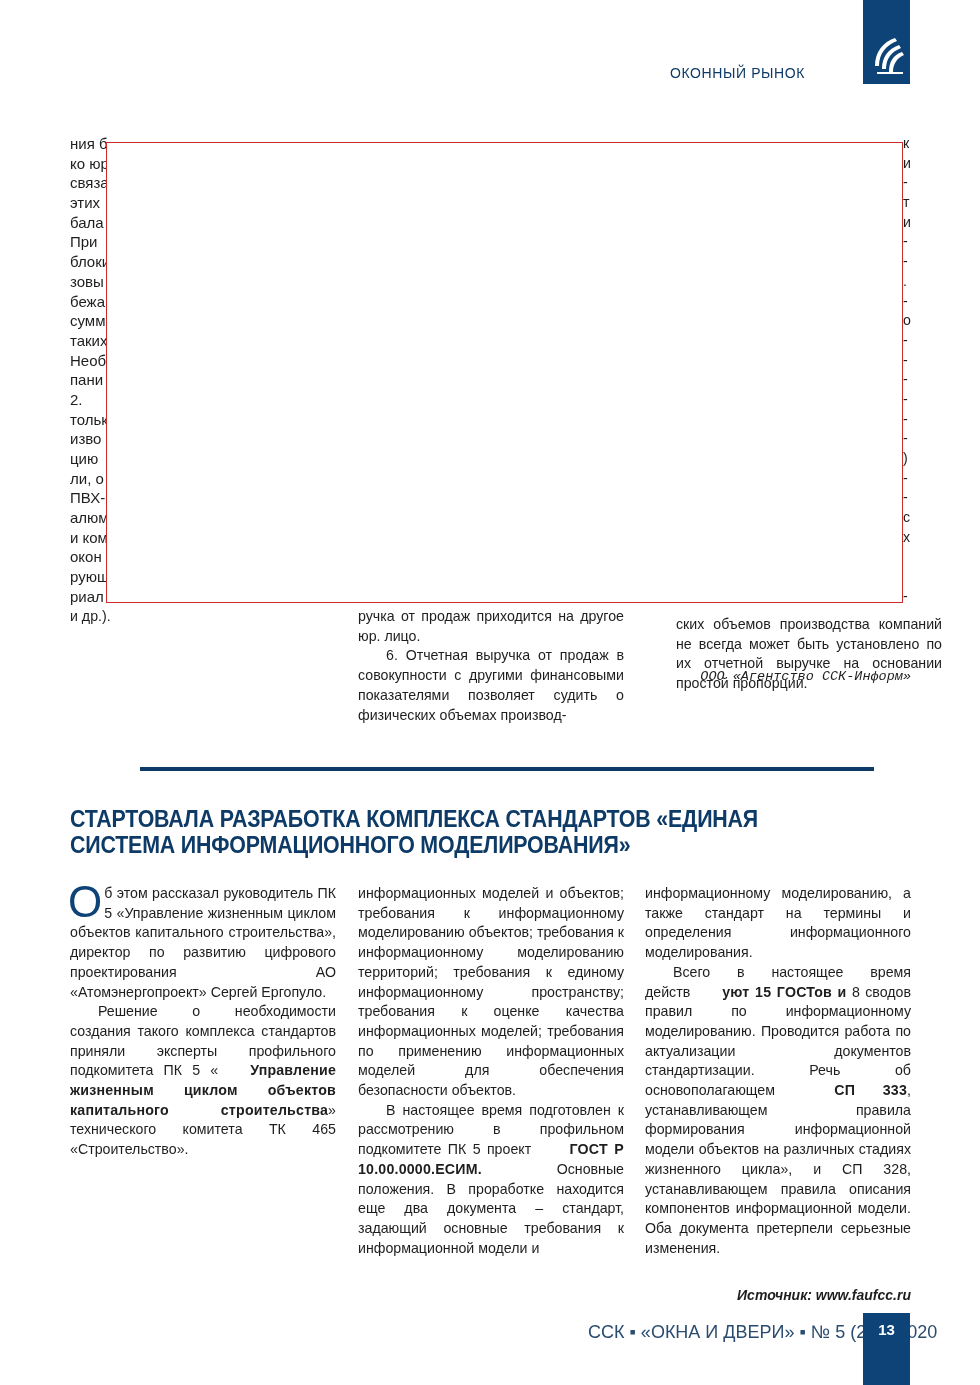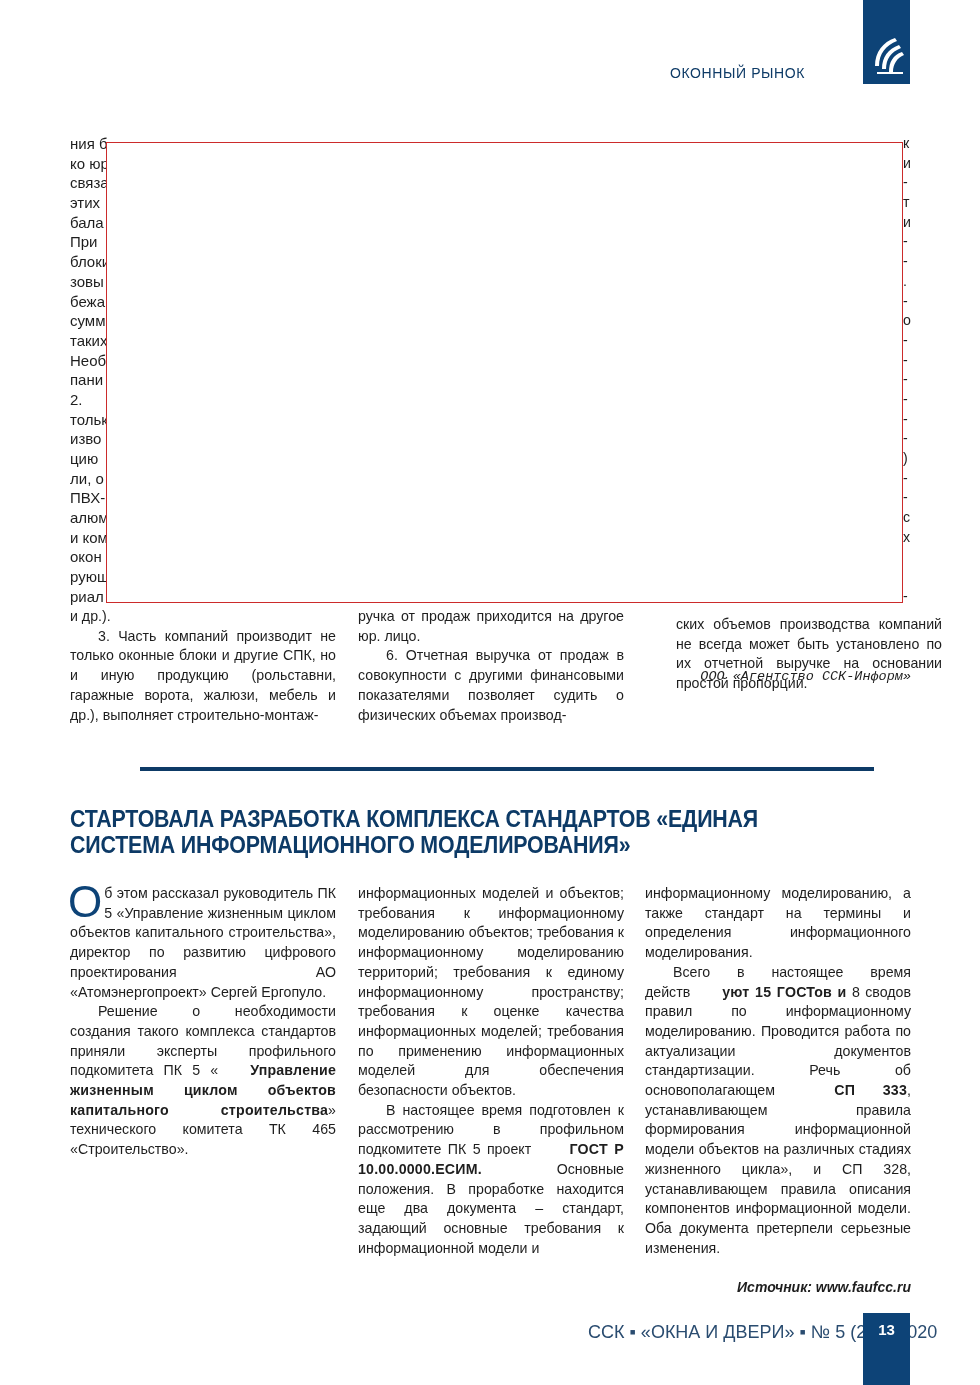--- a/index.html
+++ b/index.html
@@ -105,21 +105,20 @@
     <div class="line">х</div>
     <div class="line"></div>
     <div class="line"></div>
     <div class="line">-</div>
   </div>
 
 <div class="abs red-box"></div>
 
 <div class="abs col" style="left:70px; top:607px;">
   <p>и др.).</p>
-  <p class="ind">3. Часть компаний производит не только оконные блоки и другие СПК, но и иную продукцию (рольставни, гаражные ворота, жалюзи, мебель и др.), выполняет строительно-монтаж-</p>
 </div>
 <div class="abs col" style="left:358px; top:607px;">
   <p>ручка от продаж приходится на другое юр. лицо.</p>
   <p class="ind">6. Отчетная выручка от продаж в совокупности с другими финансовыми показателями позволяет судить о физических объемах производ-</p>
 </div>
 <div class="abs col" style="left:676px; top:607px;margin-top:8px;">
   <p>ских объемов производства компаний не всегда может быть установлено по их отчетной выручке на основании простой пропорции.</p>
 </div>
 <div class="abs col signature" style="left:645px; top:667px;font-family:Liberation Mono, monospace;">ООО «Агентство ССК-Информ»</div>
 
@@ -132,19 +131,19 @@
   <p class="ind"><span>Решение о необходимости создания такого комплекса стандартов приняли эксперты профильного подкомитета ПК 5 «</span><span class="bold">Управление жизненным циклом объектов капитального строительства</span><span>» технического комитета ТК 465 «Строительство».</span></p>
 </div>
 
 <div class="abs col" style="left:358px; top:884px;" id="col2">
     <p><span>информационных моделей и объектов; требования к информационному моделированию объектов; требования к информационному моделированию территорий; требования к единому информационному пространству; требования к оценке качества информационных моделей; требования по применению информационных моделей для обеспечения безопасности объектов.</span></p>
     <p class="ind"><span>В настоящее время подготовлен к рассмотрению в профильном подкомитете ПК 5 проект </span><span class="bold">ГОСТ Р 10.00.0000.ЕСИМ.</span><span> Основные положения. В проработке находится еще два документа – стандарт, задающий основные требования к информационной модели и </span></p>
   </div>
 <div class="abs col" style="left:645px; top:884px;" id="col3">
     <p><span>информационному моделированию, а также стандарт на термины и определения информационного моделирования.</span></p>
     <p class="ind"><span>Всего в настоящее время действ</span><span class="bold">уют 15 ГОСТов и</span><span> 8 сводов правил по информационному моделированию. Проводится работа по актуализации документов стандартизации. Речь об основополагающем </span><span class="bold">СП 333</span><span>, устанавливающем правила формирования информационной модели объектов на различных стадиях жизненного цикла», и СП 328, устанавливающем правила описания компонентов информационной модели. Оба документа претерпели серьезные изменения.</span></p>
-    <p class="source" style="margin-top: 20px;">Источник: www.faufcc.ru</p>
+    <p class="source" style="margin-top: 28px;">Источник: www.faufcc.ru</p>
   </div>
 
 <div class="abs footer-text">ССК ▪ «ОКНА И ДВЕРИ» ▪ № 5 (209) 2020</div>
 <div class="abs tab-bottom">
   <div class="page-num">13</div>
 </div>
 
 </body></html>

